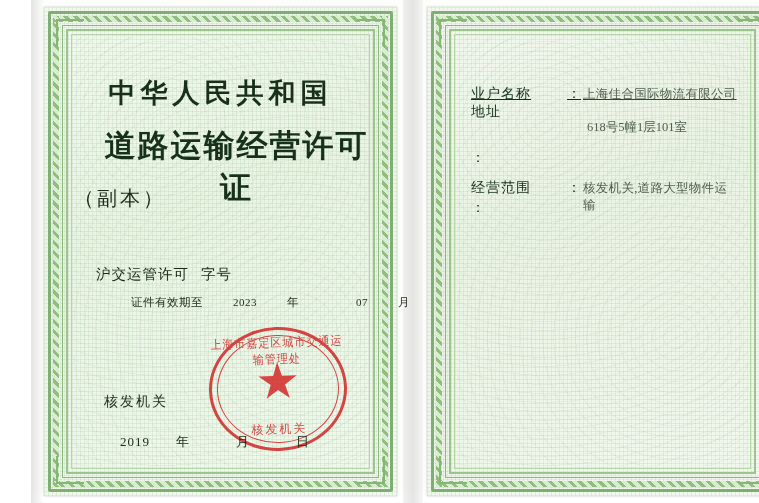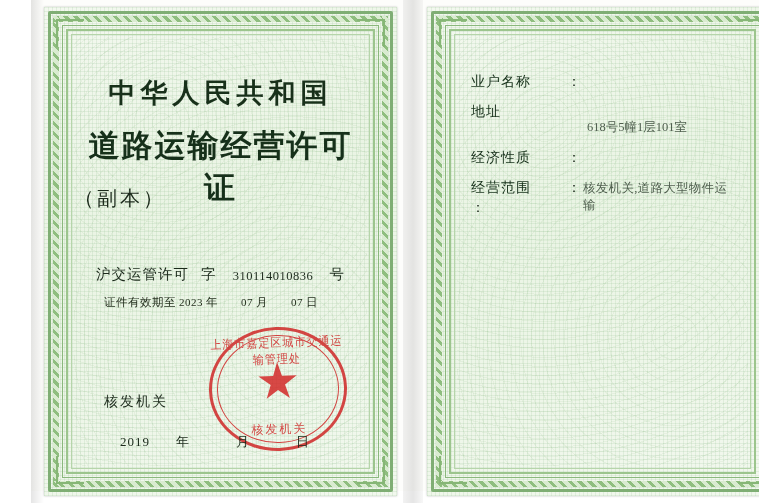--- a/index.html
+++ b/index.html
@@ -123,20 +123,21 @@
     position: absolute;
     top: 88px;
     left: 0;
     width: 100%;
     text-align: center;
     font-family: "Liberation Serif", serif;
     font-size: 31px;
     font-weight: bold;
     letter-spacing: 2px;
     color: #16301a;
+    padding-left: 16px;
   }
   .title-paren {
     position: absolute;
     top: 148px;
     left: 0;
     width: 100%;
     font-family: Liberation Serif, serif;
     font-size: 20px;
     letter-spacing: 3px;
     color: #1b2a1b;
@@ -168,21 +169,21 @@
     top: 258px;
     left: 30px;
     right: 40px;
     display: flex;
     align-items: baseline;
     font-family: "Liberation Serif", serif;
     font-size: 11.5px;
     color: #25301f;
     letter-spacing: 0.5px;
   }
-  .valid-line span { white-space: nowrap; }
+  .valid-line span { white-space: nowrap; padding-left: 27px; }
   .valid-line .v { margin: 0 3px; font-size: 11px; }
   .valid-line .gap { display: inline-block; width: 20px; }
 
   .issuer-line {
     position: absolute;
     top: 356px;
     left: 30px;
     font-family: "Liberation Serif", serif;
     font-size: 14px;
     letter-spacing: 2px;
@@ -293,21 +294,21 @@
   .field .f-value2 {
     position: absolute;
     left: 110px;
     top: 16px;
     font-size: 12.5px;
     color: #3a4a3a;
     opacity: 0.88;
     padding-left: 6px;
   }
 
-  .f-row1 { top: 36px; }
+  .f-row1 { top: 48px; text-decoration: underline; }
   .f-row2 { top: 66px; flex-direction: column; }
   .f-row3 { top: 112px; }
   .f-row4 { top: 142px; }
 
   .label-spread {
     display: flex;
     justify-content: space-between;
   }
 
   
@@ -347,21 +348,20 @@
     <div class="guilloche"></div>
 
     <div class="left-content">
       <div class="title-main">中华人民共和国</div>
       <div class="title-sub">道路运输经营许可证</div>
       <div class="title-paren">（副本）</div>
 
       <div class="license-line">
         <span class="lbl">沪交运管许可</span>
         <span class="lbl" style="margin-left:12px;">字</span>
-        <span class="num">310114010836</span>
         <span class="tail">号</span>
       </div>
 
       <div class="valid-line">
         <span>证件有效期至</span>
         <span class="v">2023</span>
         <span>年</span>
         <span class="gap"></span>
         <span class="v">07</span>
         <span>月</span>
@@ -403,30 +403,30 @@
     <div class="corner tr"></div>
     <div class="corner bl"></div>
     <div class="corner br"></div>
     <div class="guilloche"></div>
 
     <div class="right-content">
 
       <div class="field f-row1">
         <span class="f-label">业户名称</span>
         <span class="f-colon">：</span>
+        <span class="f-value">上海佳合国际物流有限公司</span>
       </div>
 
       <div class="field f-row2">
         <span class="f-label label-spread">地址</span>
         <span class="f-colon">：</span>
         <span class="f-value2">618号5幢1层101室</span>
       </div>
 
       <div class="field f-row3">
-        <span class="f-label">经济性质</span>
         <span class="f-colon">：</span>
       </div>
 
       <div class="field f-row4">
         <span class="f-label">经营范围</span>
         <span class="f-colon">：</span>
         <span class="f-value">核发机关,道路大型物件运输</span>
       </div>
 
     </div>

